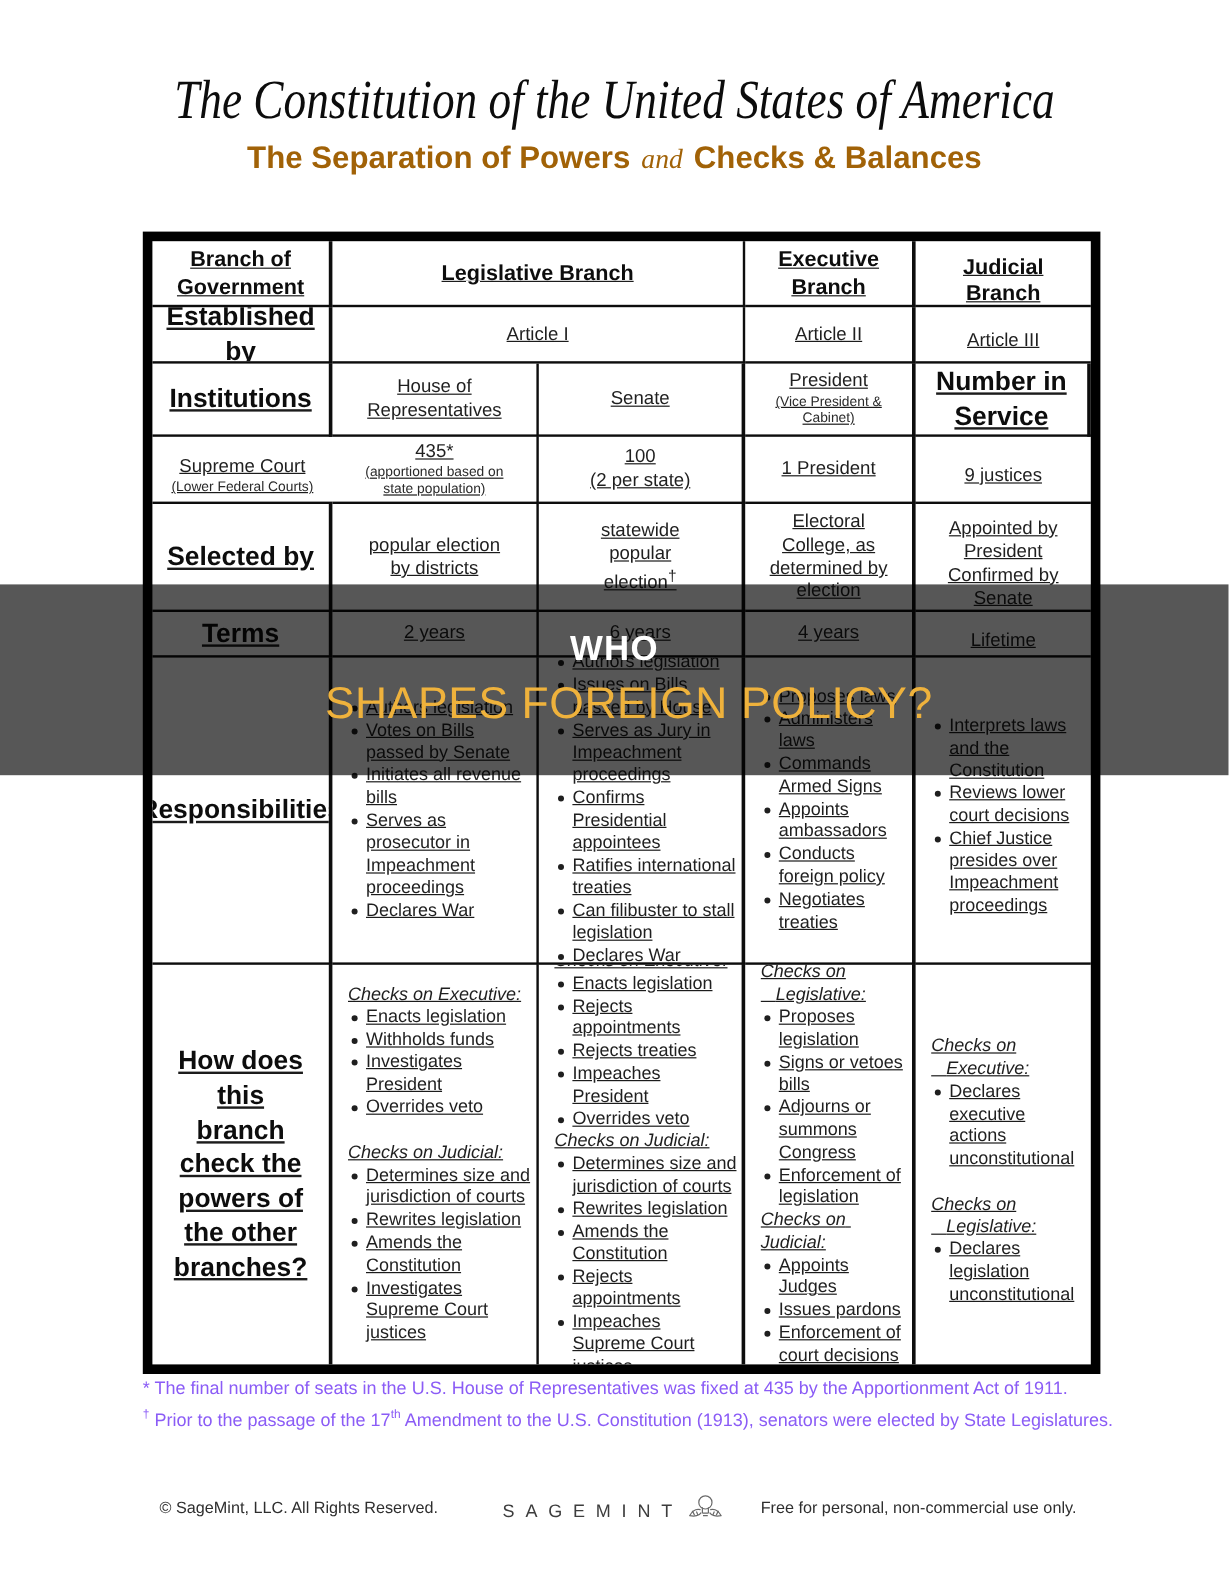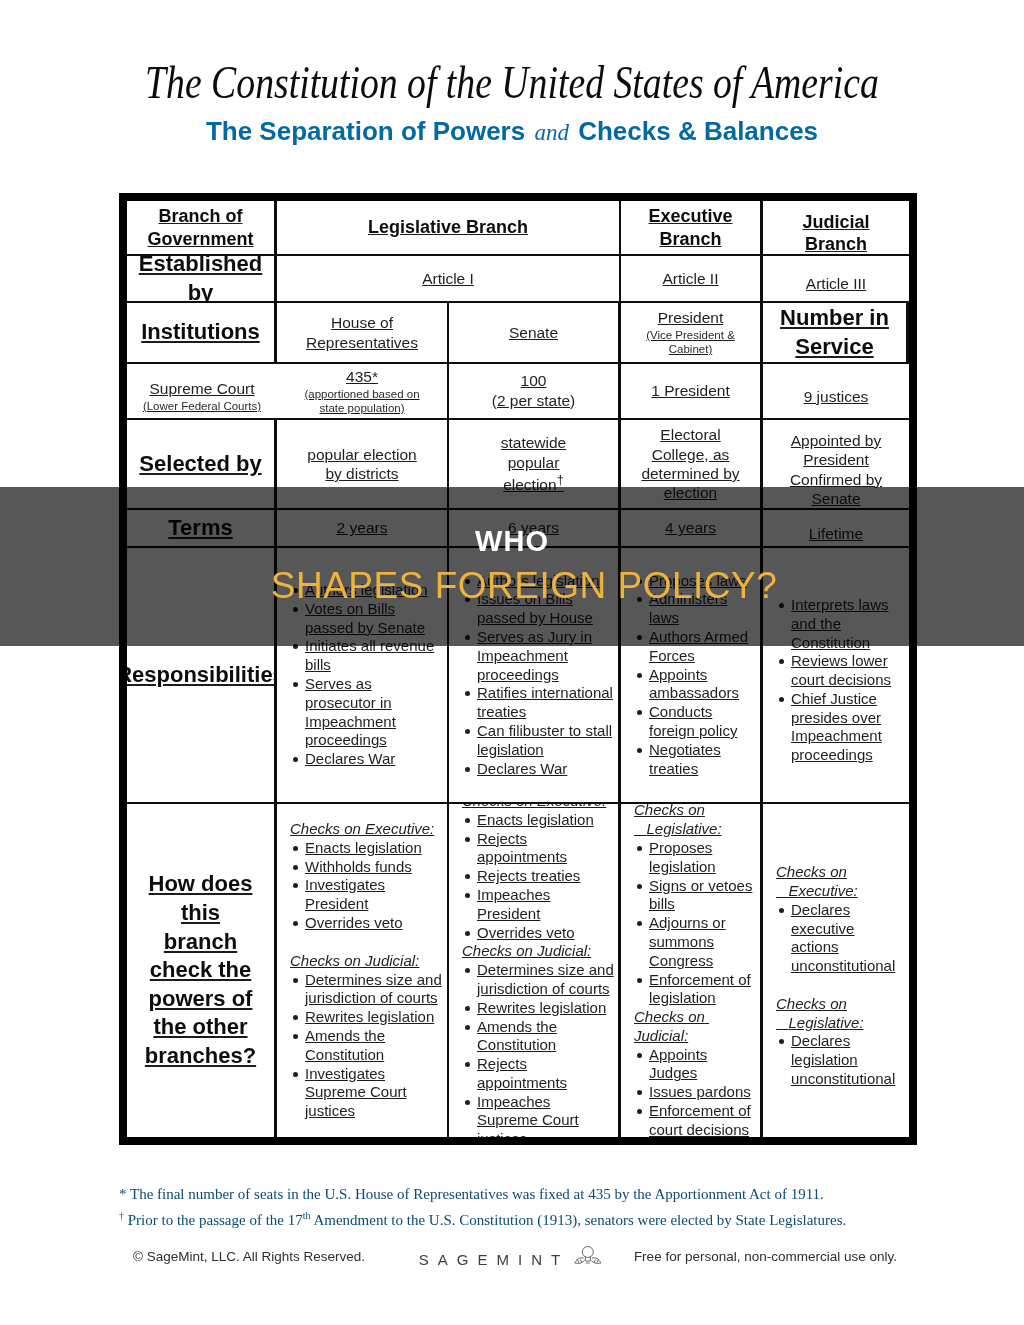--- a/index.html
+++ b/index.html
@@ -5,21 +5,21 @@
   html,body{margin:0;padding:0;background:#fff;}
   .page{position:relative;width:1024px;height:1325px;background:#fff;overflow:hidden;
         font-family:"Liberation Sans", sans-serif;color:#1c1c1c;}
 
   
   .title-wrap{position:absolute;top:56px;left:0;width:1024px;text-align:center;
               transform:scaleX(0.82);transform-origin:50% 50%;}
   .title{font-family:"Liberation Serif", serif;font-style:italic;font-weight:normal;
          font-size:46px;color:#0c0c0c;white-space:nowrap;}
   .subtitle{position:absolute;top:116px;left:0;width:1024px;text-align:center;
-            font-size:26px;font-weight:bold;color:#0369a1;}
+            font-size:26px;font-weight:bold;color:#a16207;}
   .subtitle .conj{font-family:"Liberation Serif", serif;font-style:italic;font-weight:normal;
                   font-size:23px;padding:0 2px;}
 
   
   .tbl{position:absolute;left:119px;top:193px;display:grid;background:#fff;
        grid-template-columns:150px 172px 172px 142px 146px;
        grid-template-rows:55px 47px 61px 56px 90px 38px 256px 333px;
        border:8px solid #000000;text-decoration:underline;}
   .cell{border-right:2px solid #0d0d0d;border-bottom:2px solid #0d0d0d;
         display:flex;flex-direction:column;align-items:center;justify-content:center;
@@ -44,21 +44,21 @@
   .lh{font-style:italic;white-space:pre-wrap;}
   .lg{height:19px;}
 
   
   .scrim{position:absolute;left:0;top:487px;width:1024px;height:159px;z-index:5;
          display:flex;flex-direction:column;align-items:center;justify-content:center;}
   .ov1{color:#ffffff;font-size:29px;font-weight:bold;letter-spacing:1px;line-height:1.1;}
   .ov2{font-size:37px;font-weight:normal;letter-spacing:0.5px;line-height:1.1;margin-top:8px;margin-left:24px;}
 
   
-  .footnotes{position:absolute;left:119px;top:1183px;font-size:15px;line-height:22px;color:#0c4a6e;font-family:Liberation Serif, serif;}
+  .footnotes{position:absolute;left:119px;top:1147px;font-size:15px;line-height:22px;color:#8b5cf6;}
   .fn sup{font-size:10px;}
 
   
   .footer{position:absolute;left:0;top:1243px;width:1024px;height:36px;font-size:13.5px;color:#2e2e2e;}
   .f-left{position:absolute;left:133px;top:6px;}
   .f-center{position:absolute;left:50%;top:3px;transform:translateX(-50%);
             display:flex;align-items:center;}
   .brand{letter-spacing:9px;font-size:15px;color:#3d3d3d;}
   .logo{margin-left:2px;margin-top:-4px;}
   .f-right{position:absolute;right:127px;top:6px;}
@@ -142,28 +142,29 @@
         <div class="li">Authors legislation</div>
         <div class="li">Votes on Bills passed by Senate</div>
         <div class="li">Initiates all revenue bills</div>
         <div class="li">Serves as prosecutor in Impeachment proceedings</div>
         <div class="li">Declares War</div>
       </div>
     <div class="cell listcell thick">
         <div class="li">Authors legislation</div>
         <div class="li">Issues on Bills passed by House</div>
         <div class="li">Serves as Jury in Impeachment proceedings</div>
+        <div class="li">Confirms Presidential appointees</div>
         <div class="li">Ratifies international treaties</div>
         <div class="li">Can filibuster to stall legislation</div>
         <div class="li">Declares War</div>
       </div>
     <div class="cell listcell thick">
         <div class="li">Proposes laws</div>
         <div class="li">Administers laws</div>
-        <div class="li">Authors Armed Forces</div>
+        <div class="li">Commands Armed Signs</div>
         <div class="li">Appoints ambassadors</div>
         <div class="li">Conducts foreign policy</div>
         <div class="li">Negotiates treaties</div>
       </div>
     <div class="cell listcell lastcol">
         <div class="li">Interprets laws and the Constitution</div>
         <div class="li">Reviews lower court decisions</div>
         <div class="li">Chief Justice presides over Impeachment proceedings</div>
       </div>
 

